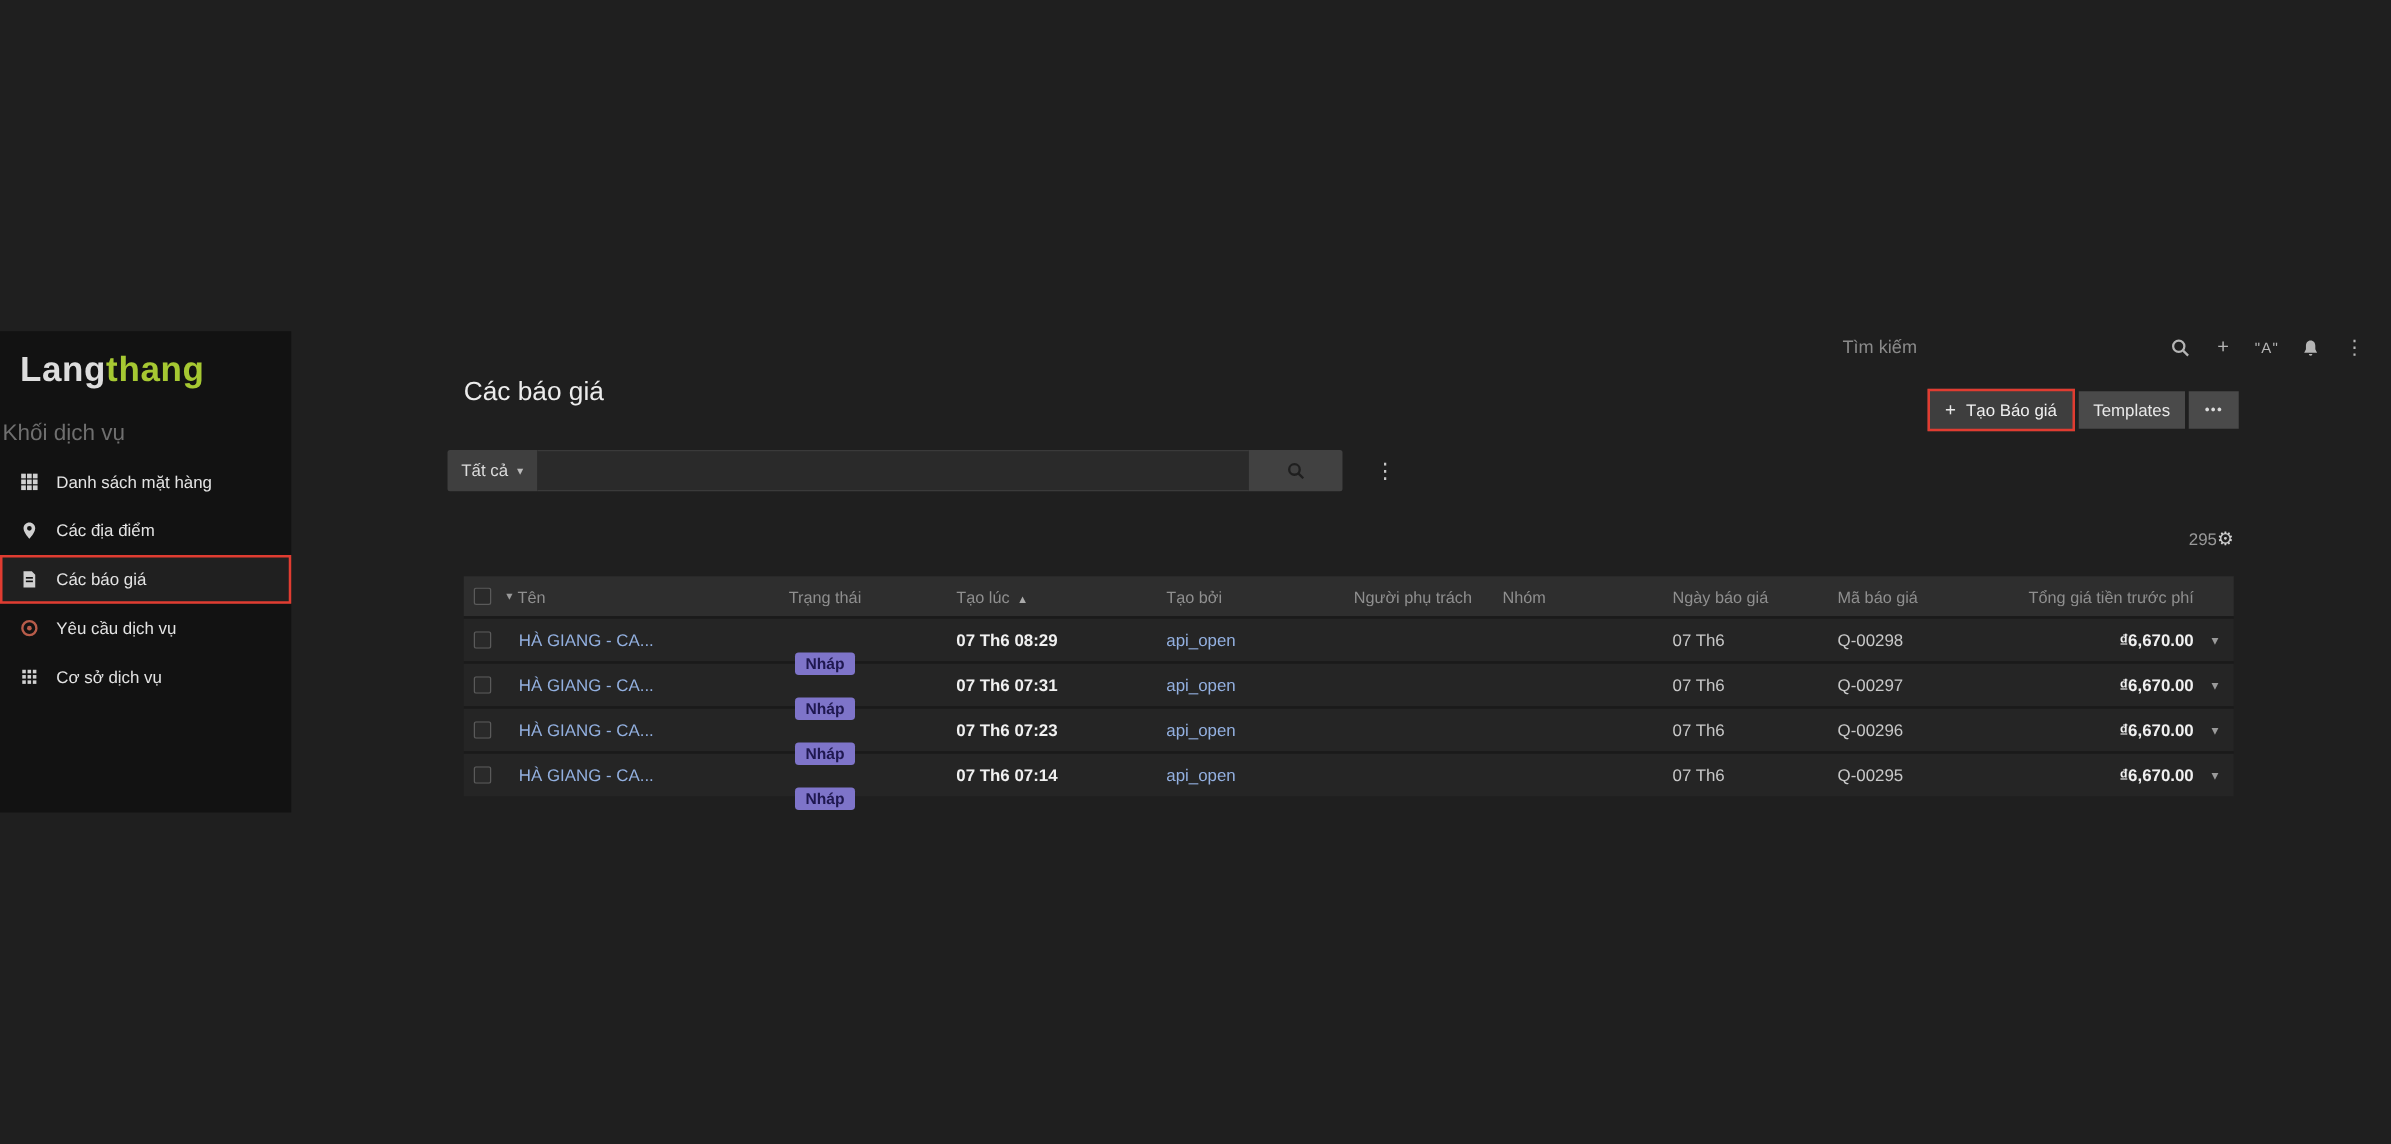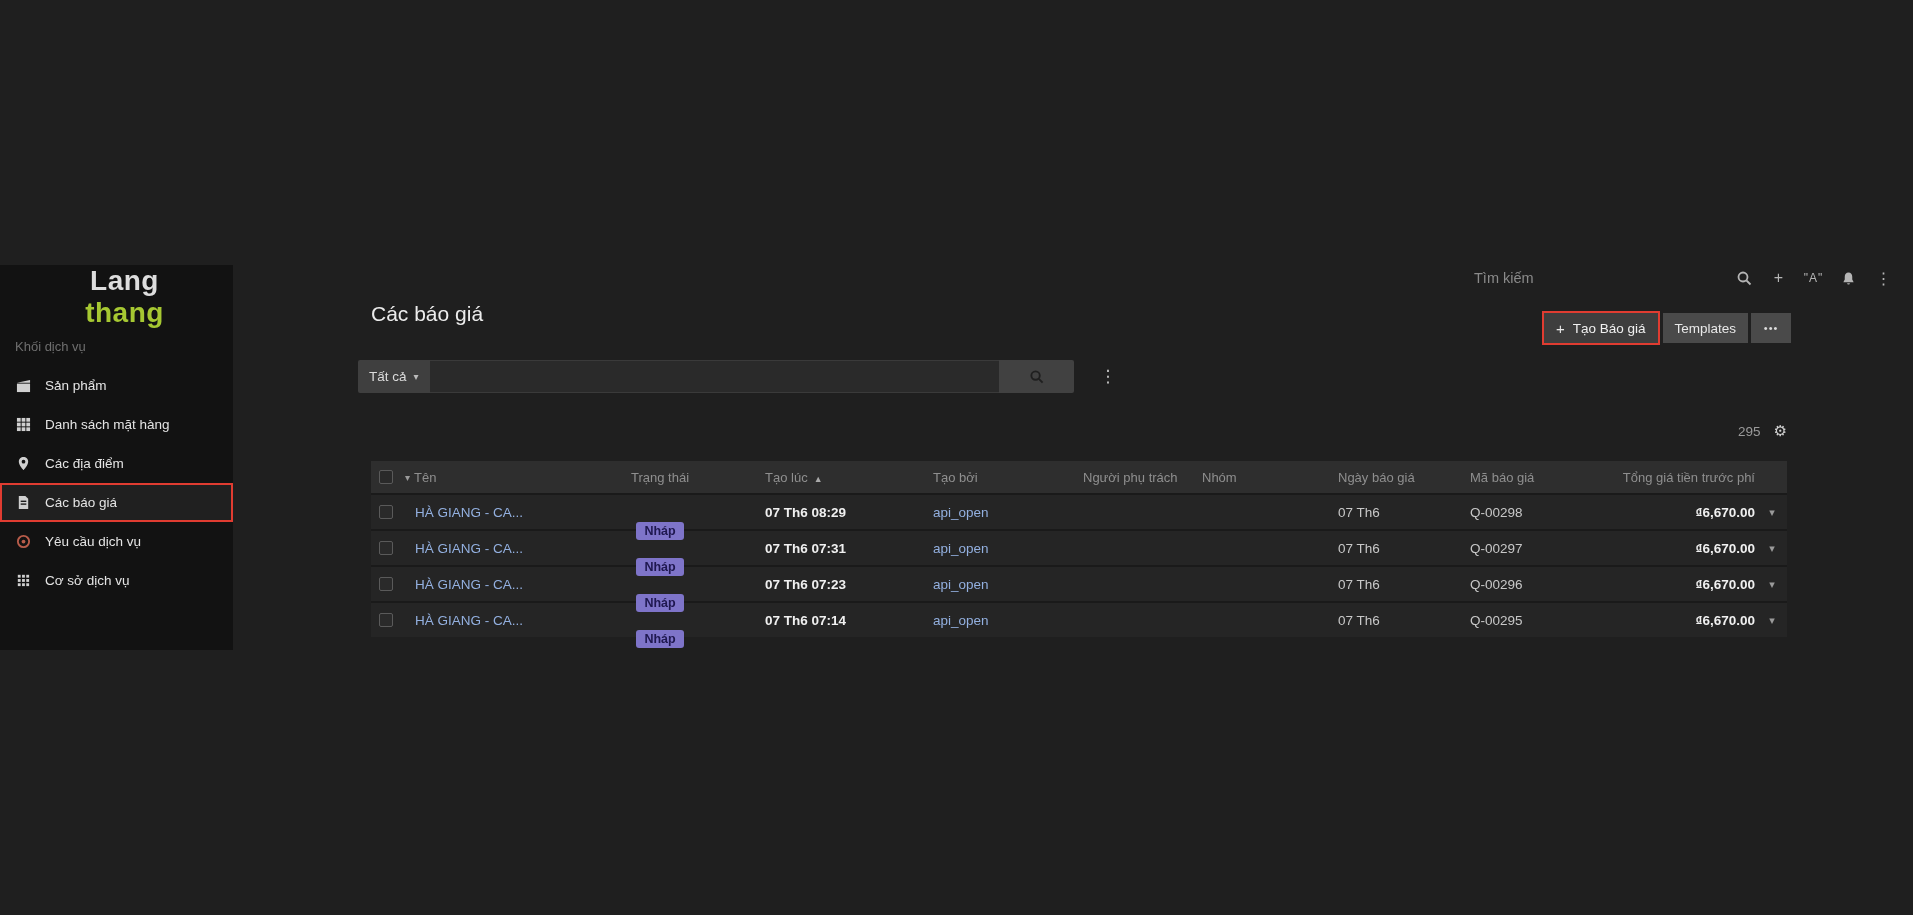--- a/index.html
+++ b/index.html
@@ -11,28 +11,28 @@
     overflow:hidden;
     color:#ddd;
   }
 
   
   .sidebar {
     position:absolute; left:0; top:265px; width:233px; height:385px;
     background:#121212;
   }
   .logo { height:62px; display:flex; align-items:center; padding-left:16px;
-          font-size:28px; font-weight:bold; letter-spacing:.5px;flex-direction:column; }
+          font-size:28px; font-weight:bold; letter-spacing:.5px; }
   .logo .p2 { color:#a6c832; }
   .menu-item { display:flex; align-items:center; gap:13px; height:39px;
                padding:0 15px; color:#e4e4e4; font-size:13.5px; cursor:pointer; }
   .menu-item .ic { width:17px; display:flex; justify-content:center; color:#d0d0d0; flex:0 0 17px; }
   .menu-item.active { background:#202020; border:2px solid #e03c31; padding:0 13px; }
-  .menu-section { height:39px; display:flex; align-items:center; padding:0 15px;
-                  color:#6f6f6f; font-size:13px; }
+  .menu-section { height:39px; display:flex; align-items:center; padding:0 2px;
+                  color:#6f6f6f; font-size:18px; }
   .ic.target-ic { color:#b85c4a; }
 
   
   .topbar { position:absolute; top:262px; right:12px; height:32px;
             display:flex; align-items:center; }
   .global-search { width:252px; background:transparent; border:none; outline:none;
                    color:#bbb; font-size:14.5px; font-family:"Liberation Sans", sans-serif; }
   .global-search::placeholder { color:#8a8a8a; }
   .tb-icon { width:35px; display:flex; justify-content:center; align-items:center;
              color:#b5b5b5; font-size:16px; cursor:pointer; }
@@ -61,21 +61,21 @@
   .f-input { width:569px; height:33px; background:#2a2a2a; border:1px solid #3a3a3a;
              border-left:none; border-right:none; outline:none; color:#ddd;
              padding:0 10px; font-size:13.5px; font-family:"Liberation Sans", sans-serif; }
   .f-search-btn { width:75px; height:33px; background:#414141; display:flex;
                   align-items:center; justify-content:center; cursor:pointer;
                   border-radius:0 2px 2px 0; color:#1f1f1f; }
   .f-kebab { margin-left:26px; color:#c8c8c8; font-size:17px; cursor:pointer; }
 
   
   .count-row { position:absolute; left:371px; top:422px; width:1416px;
-               display:flex; justify-content:flex-end; align-items:center; gap:13px; }
+               display:flex; justify-content:flex-end; align-items:center; }
   .count-num { color:#9a9a9a; font-size:13.5px; }
   .gear { color:#d0d0d0; font-size:15px; cursor:pointer; }
 
   
   .table { position:absolute; left:371px; top:461px; width:1416px; }
   .thead { display:flex; align-items:center; background:#2e2e2e; height:32px;
            color:#8f8f8f; font-size:13px; }
   .trow { display:flex; align-items:center; background:#252525; height:36px;
           border-top:2px solid #1a1a1a; font-size:13.5px; color:#c8c8c8; }
   .c { flex:0 0 auto; overflow:hidden; white-space:nowrap; }
@@ -108,29 +108,20 @@
   <div class="logo">
     <span>Lang</span>
       <span class="p2">thang</span>
   </div>
 
 
   <div class="menu-section">
     <span>Khối dịch vụ</span>
   </div>
 
-  <div class="menu-item">
-    <span class="ic">
-      <svg width="15" height="15" viewBox="0 0 16 16" fill="currentColor">
-          <path d="M1 6h14v9H1z"></path>
-          <path d="M1 5L15 2v3H1z"></path>
-        </svg>
-    </span>
-    <span>Sản phẩm</span>
-  </div>
 
   <div class="menu-item">
     <span class="ic">
       <svg width="15" height="15" viewBox="0 0 16 16" fill="currentColor">
           <rect x="1" y="1" width="4" height="4"></rect>
           <rect x="6" y="1" width="4" height="4"></rect>
           <rect x="11" y="1" width="4" height="4"></rect>
           <rect x="1" y="6" width="4" height="4"></rect>
           <rect x="6" y="6" width="4" height="4"></rect>
           <rect x="11" y="6" width="4" height="4"></rect>

